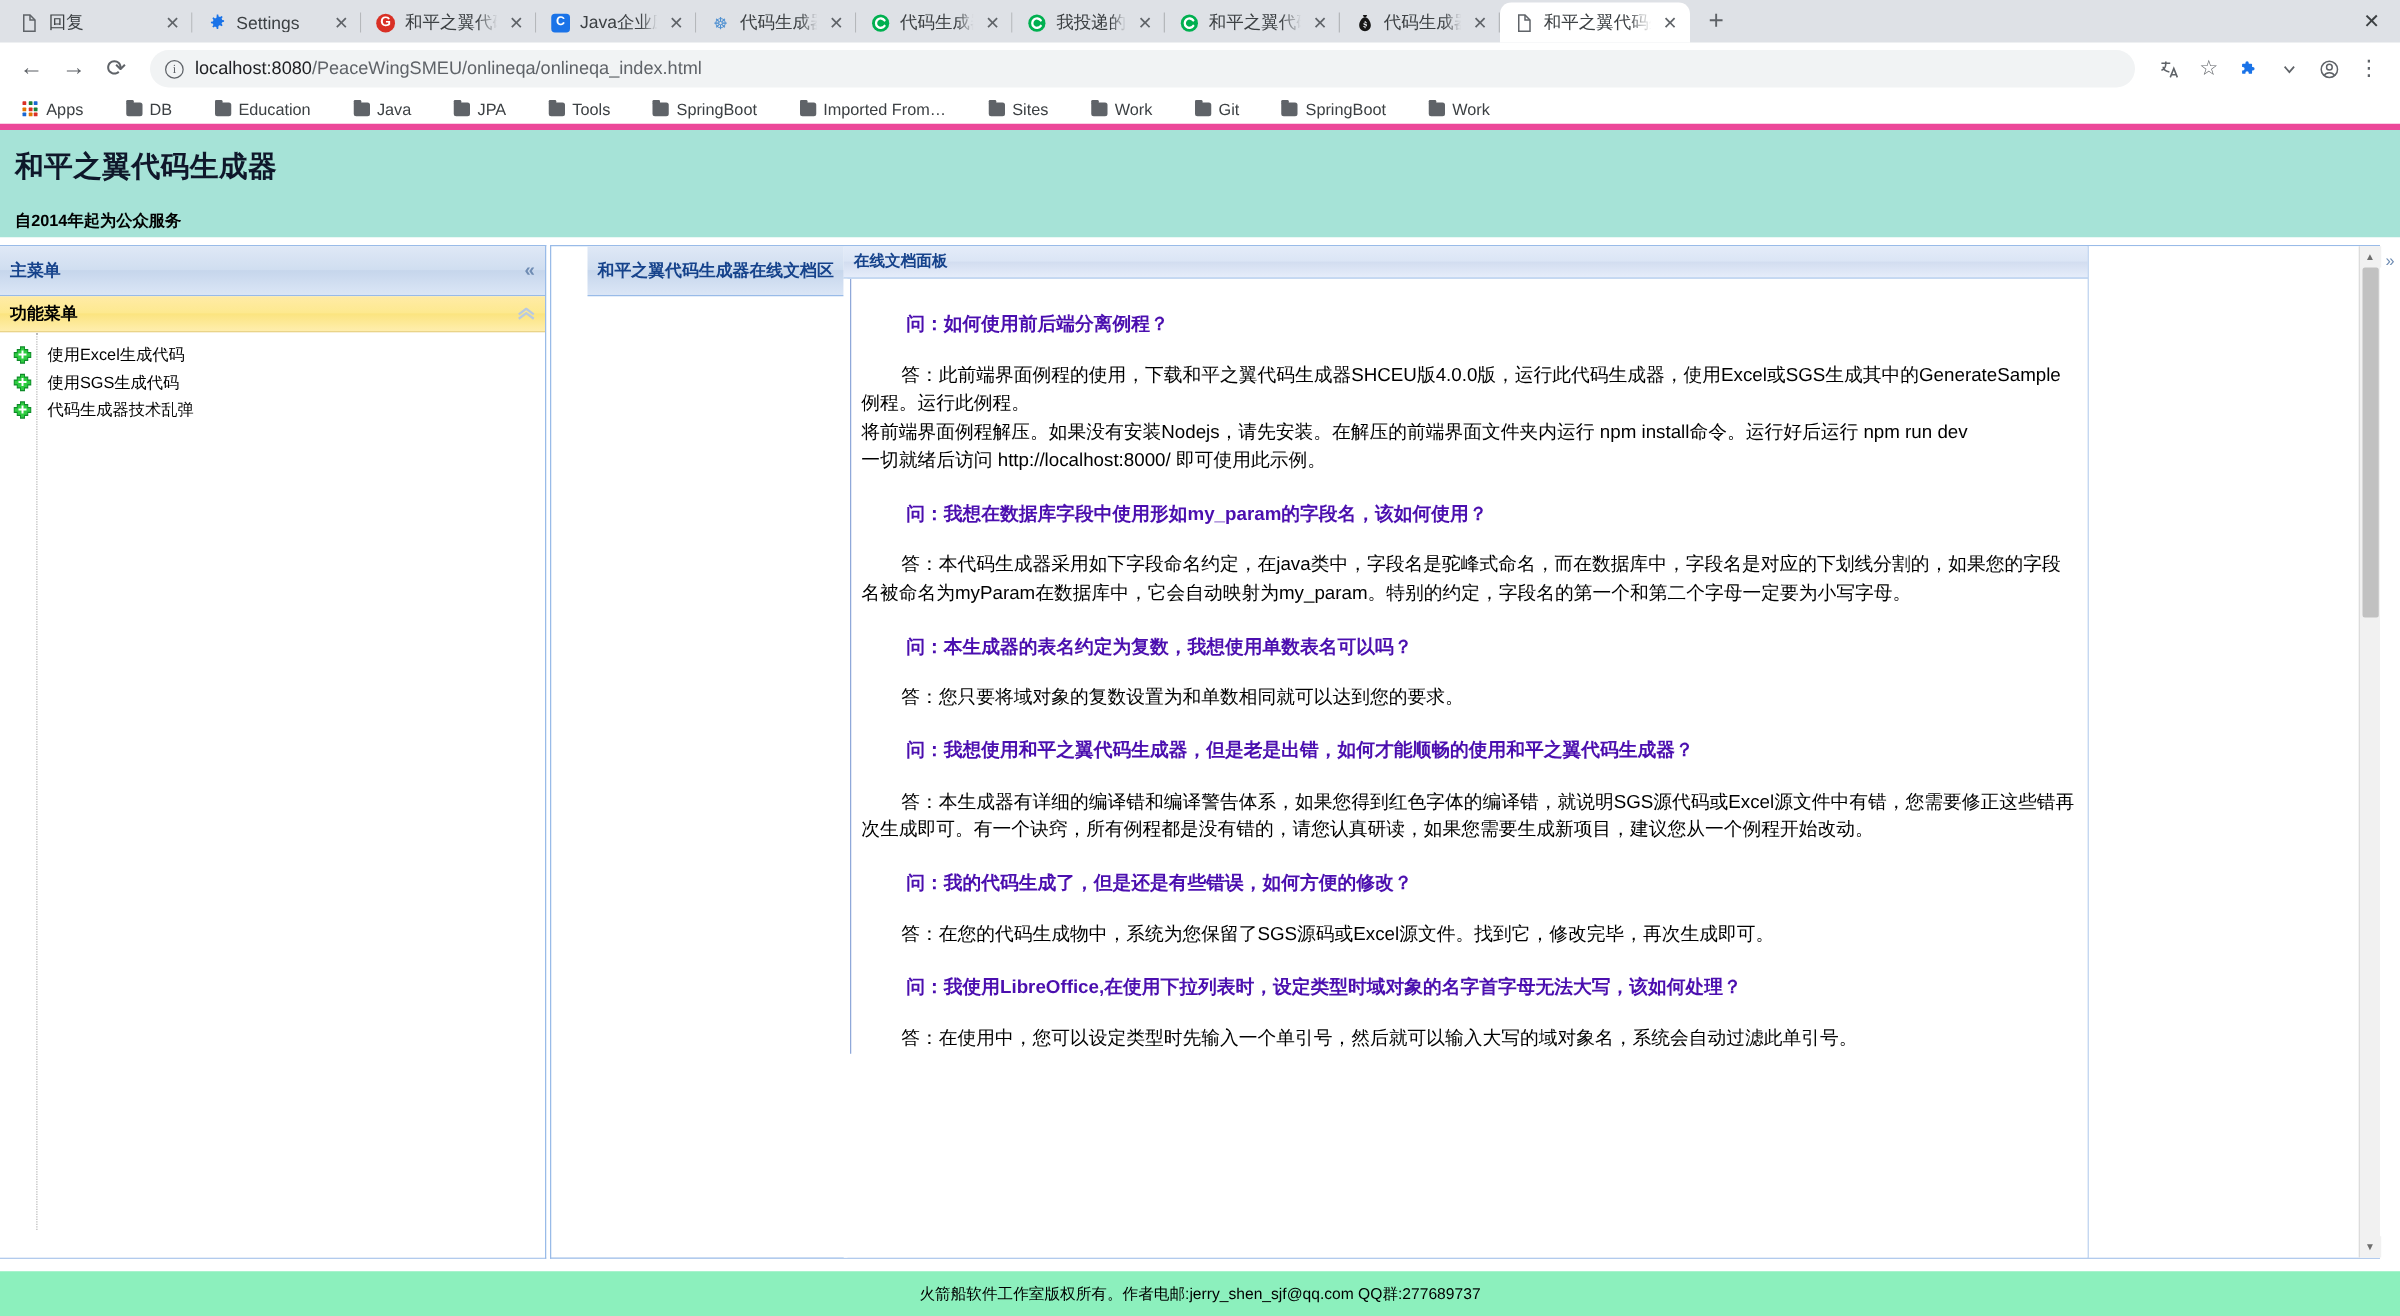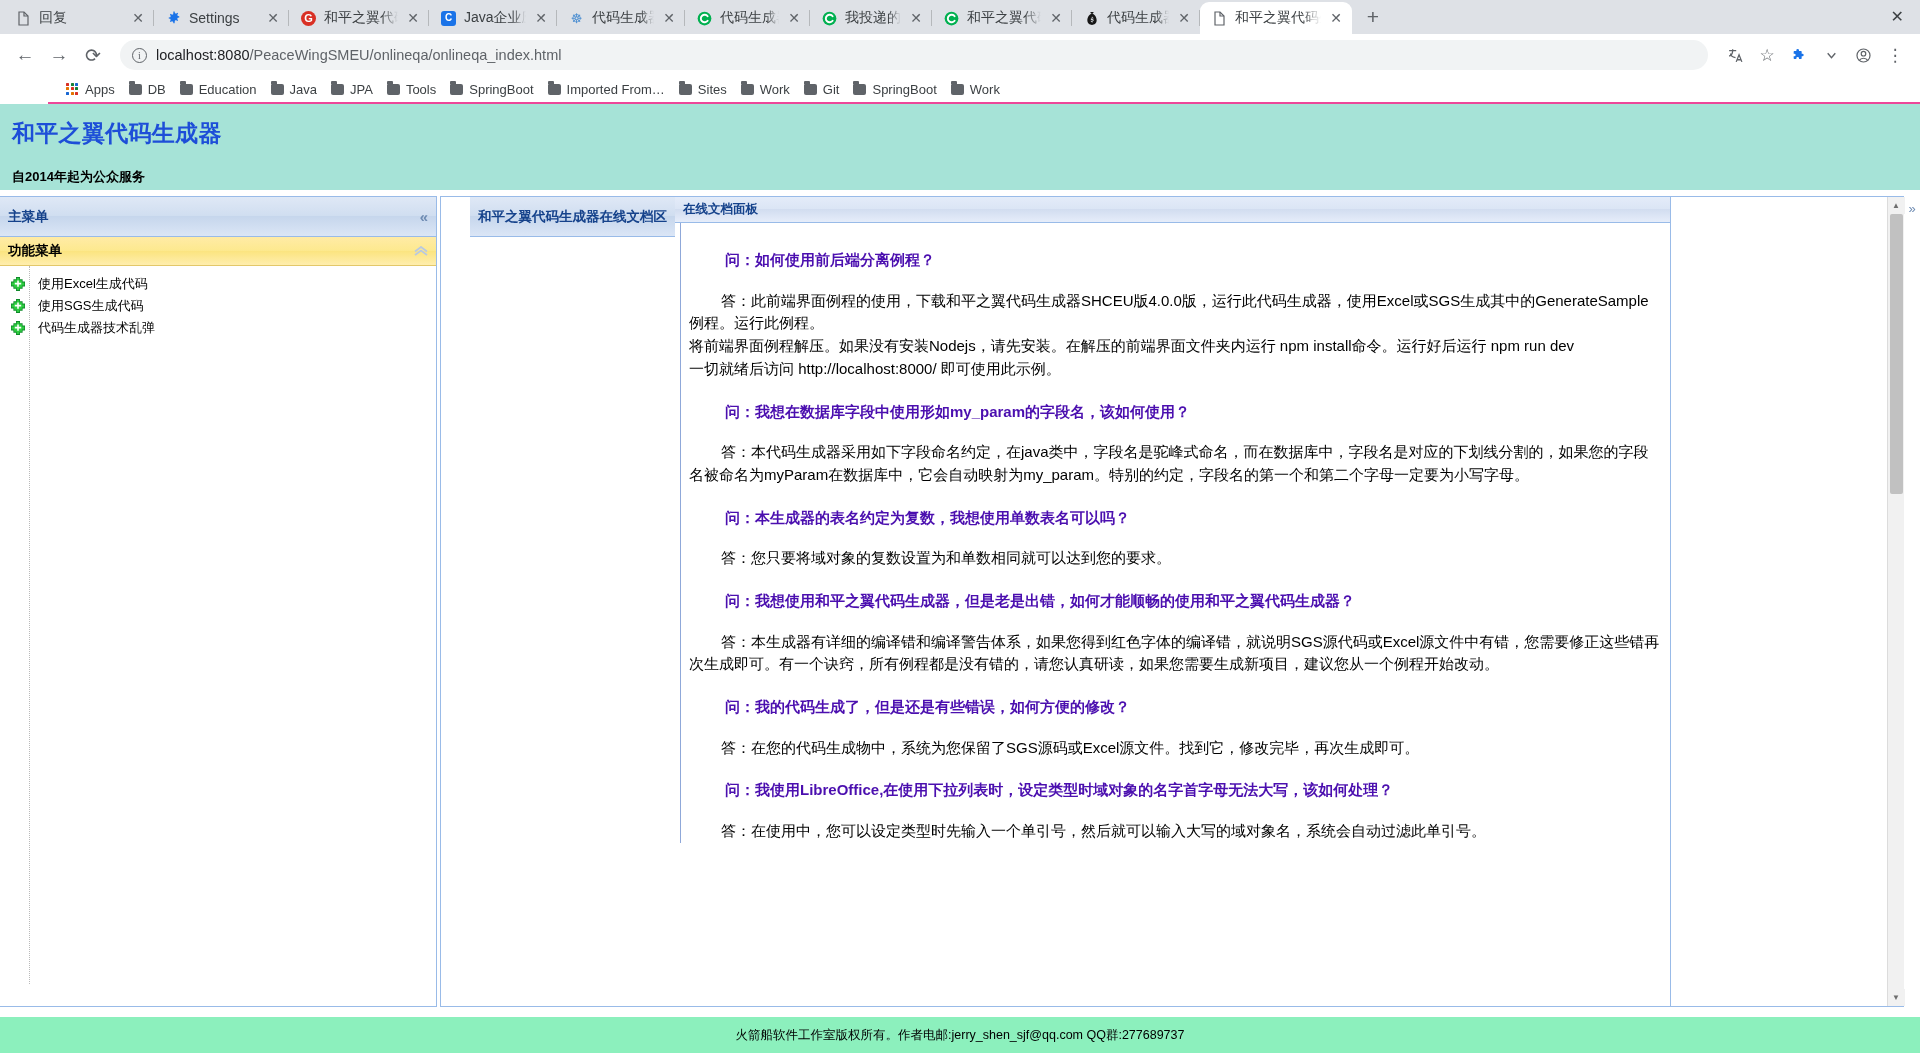--- a/index.html
+++ b/index.html
@@ -142,23 +142,22 @@
   .omnibox .url .path { color: #5f6368; }
   .nav-right { display: flex; align-items: center; gap: 2px; }
 
   .bookmarks {
     height: 28px;
     flex: 0 0 28px;
     background: #fff;
     display: flex;
     align-items: center;
     padding: 0 12px;
-    gap: 0;
-    border-bottom: 2px solid #ec4899;
-    margin-left: 48px;
+    gap: 20px;
+    border-bottom: 5px solid #ec4899;
   }
   .bm {
     display: flex; align-items: center; gap: 6px;
     font-size: 13px; color: #3c4043;
     padding: 3px 8px 3px 6px;
     border-radius: 4px;
     white-space: nowrap;
   }
   .bm .folder {
     width: 13px; height: 11px;
@@ -204,21 +203,21 @@
 
   .page-header {
     background: #a6e3d7;
     padding: 14px 10px 16px 10px;
     flex: 0 0 auto;
     height: 86px;
   }
   .page-header h1 {
     margin: 0 0 0 2px;
     font-size: 23px;
-    color: #1d4ed8;
+    color: #0f172a;
     font-weight: bold;
     letter-spacing: 0.3px;
   }
   .page-header .subtitle {
     margin: 19px 0 0 2px;
     font-size: 13px;
     color: #000;
     font-weight: bold;
   }
 

